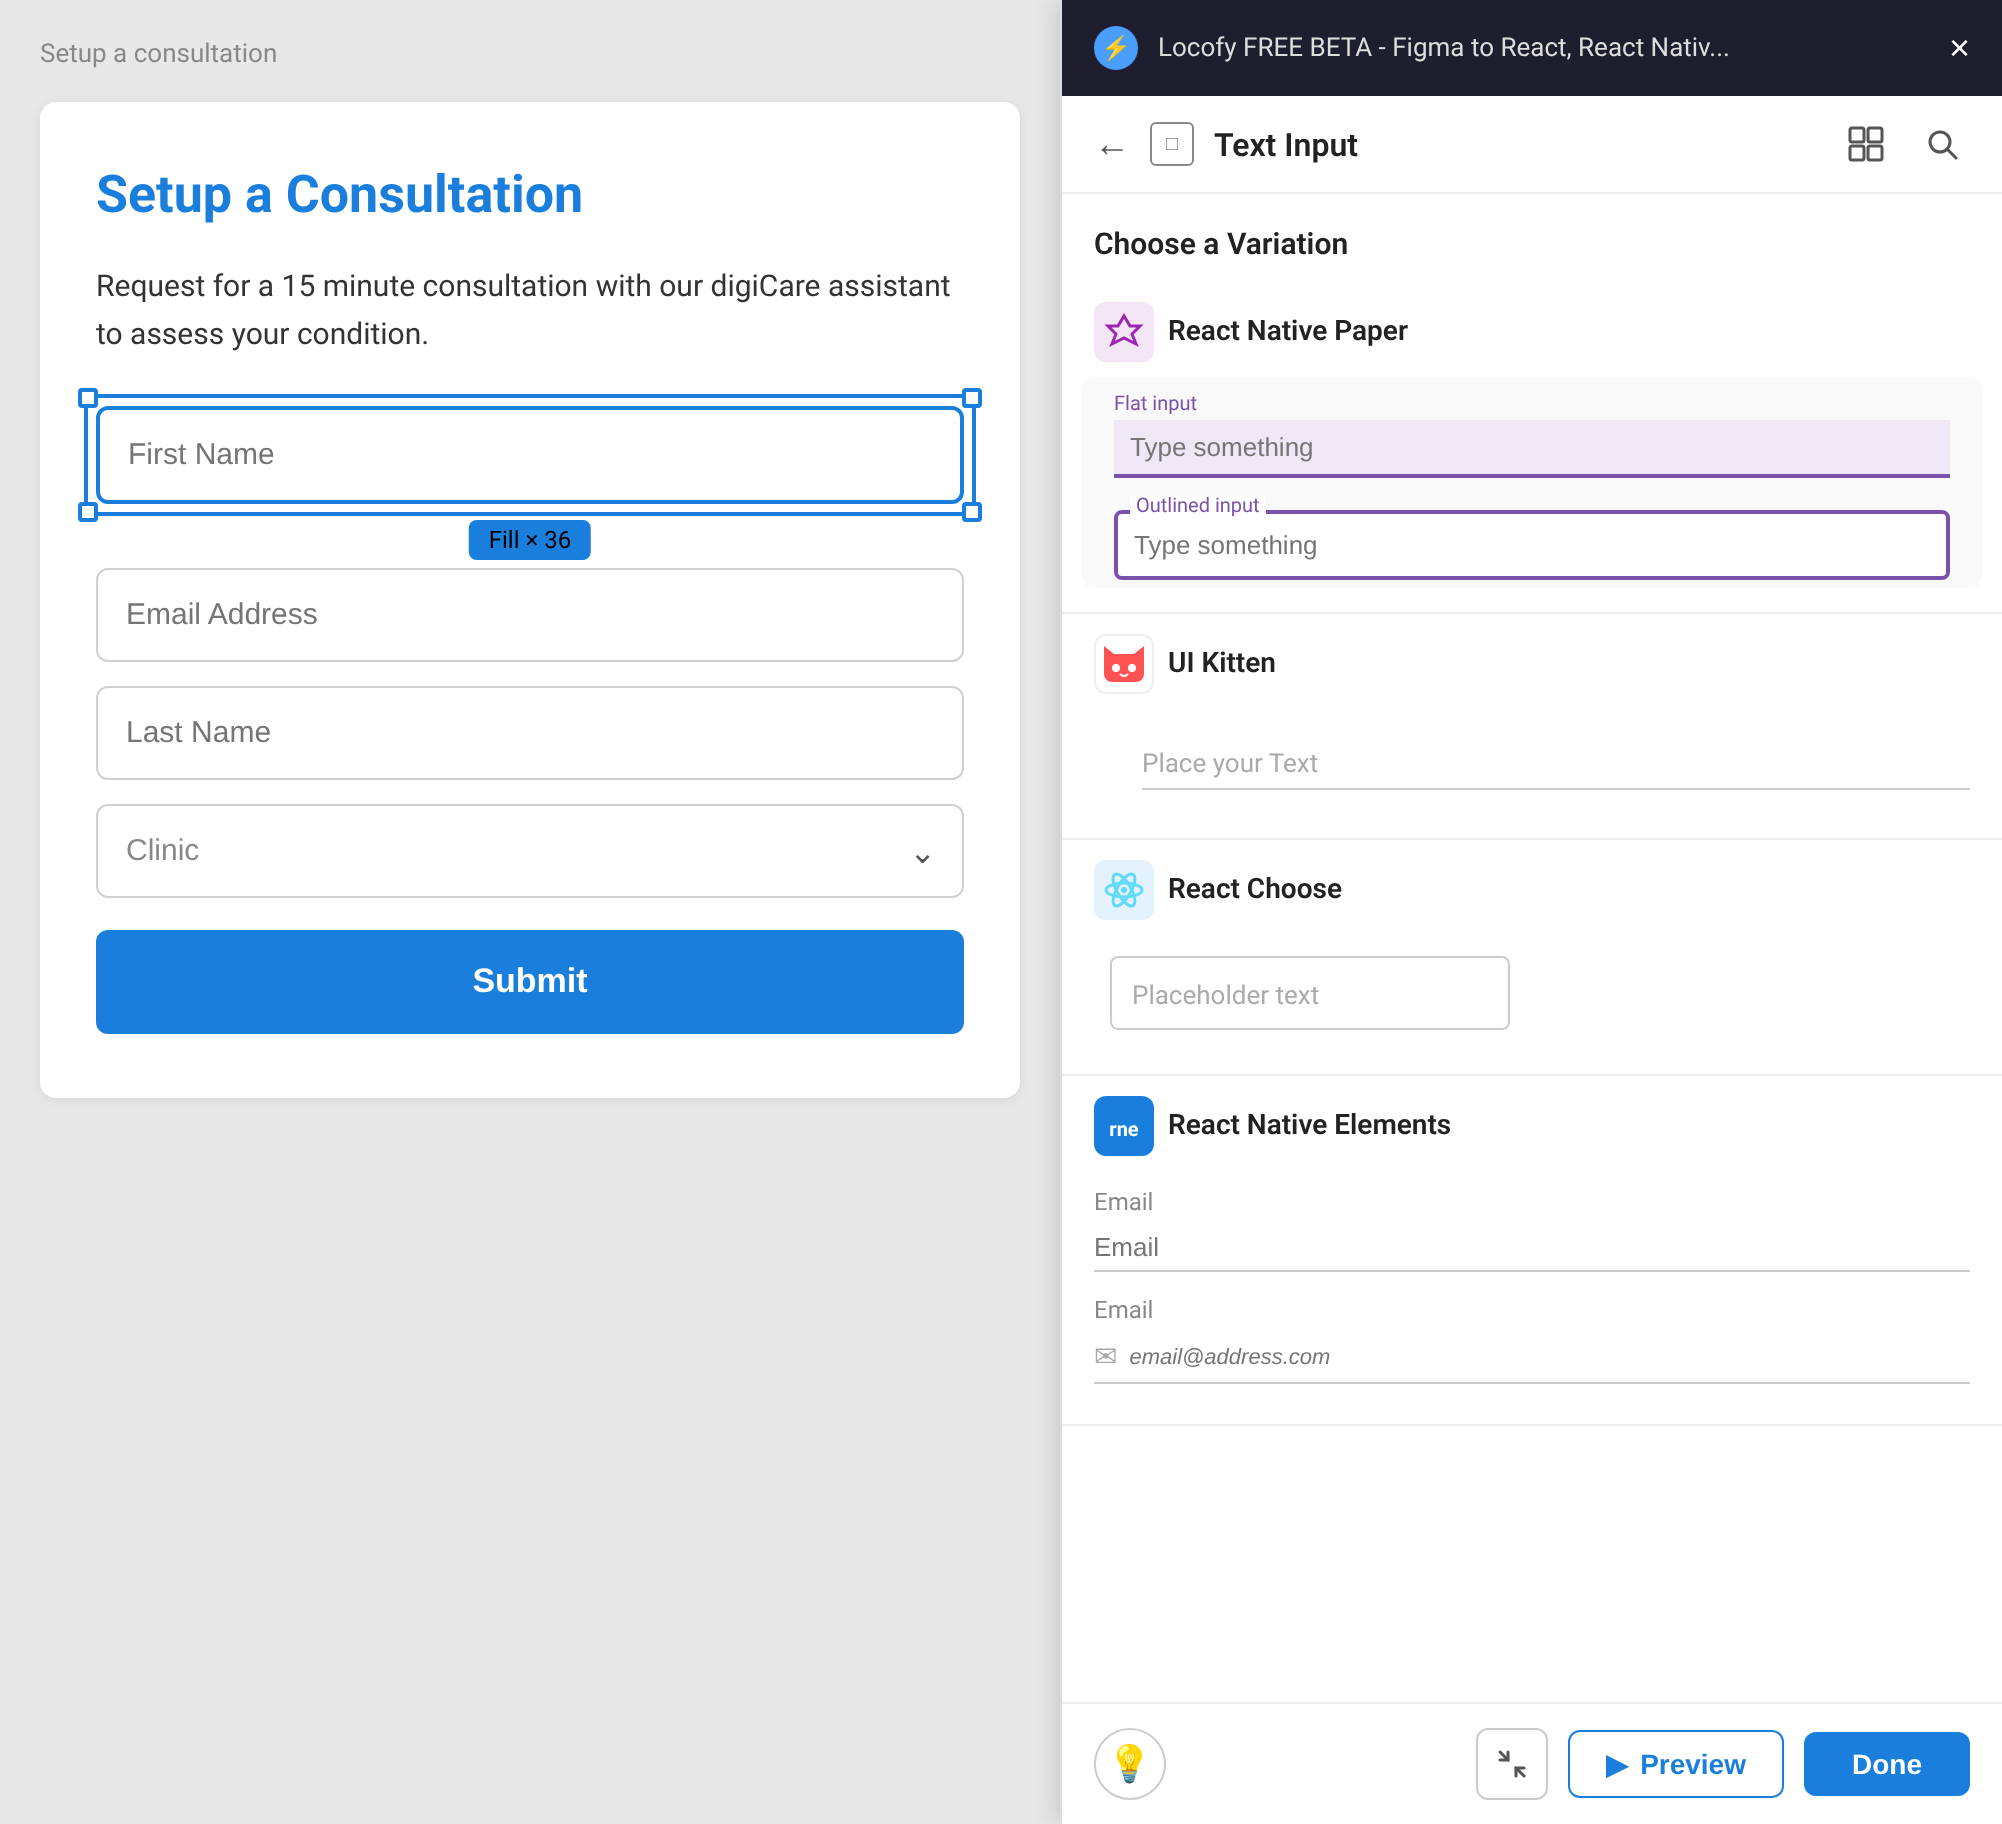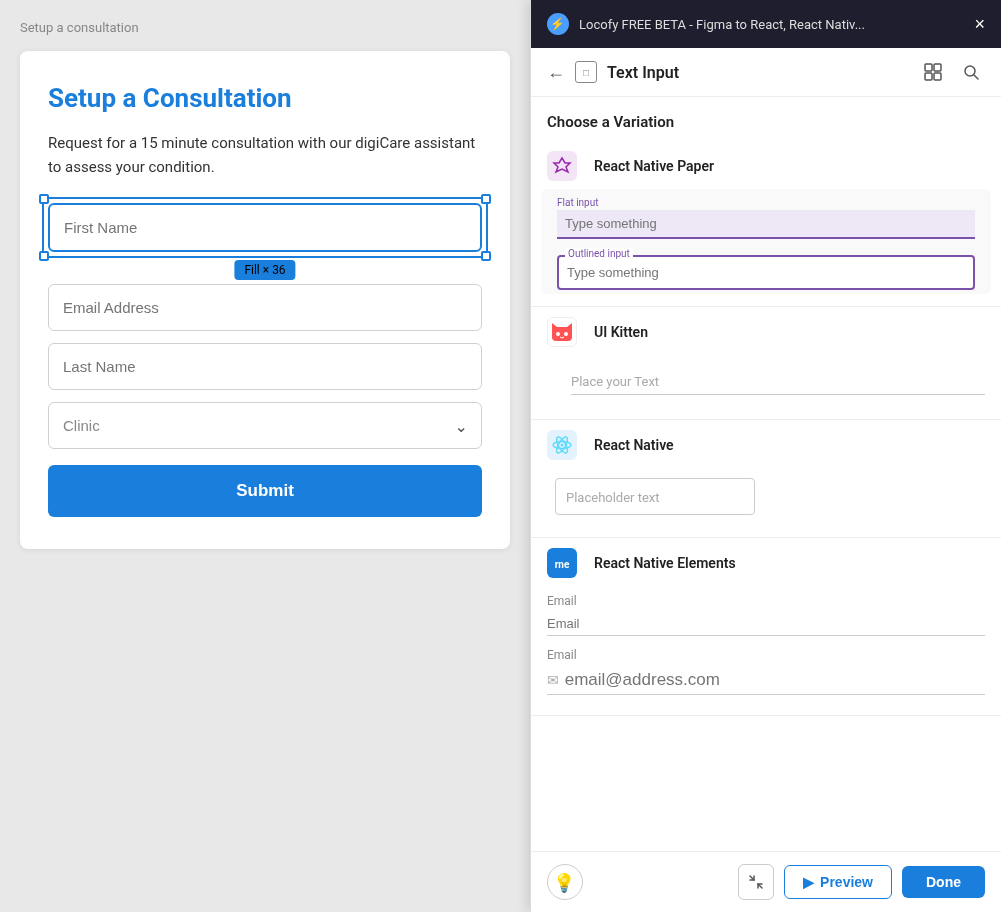--- a/index.html
+++ b/index.html
@@ -263,21 +263,21 @@
 
     
     .variation-section {
       border-bottom: 1px solid #eee;
       padding-bottom: 12px;
       margin-bottom: 0;
     }
     .variation-header {
       display: flex;
       align-items: center;
-      gap: 17px;
+      gap: 7px;
       padding: 10px 16px 8px 16px;
       cursor: pointer;
     }
     .variation-logo {
       width: 30px;
       height: 30px;
       border-radius: 6px;
       display: flex;
       align-items: center;
       justify-content: center;
@@ -393,25 +393,26 @@
       gap: 6px;
       border-bottom: 1px solid #ccc;
       padding: 4px 0;
     }
     .rne-email-icon {
       color: #aaa;
       font-size: 14px;
     }
     .rne-email-input {
       border: none;
-      font-size: 17px;
+      font-size: 11px;
       color: #aaa;
       outline: none;
       background: transparent;
       width: 100%;
+      font-style: italic;
     }
     .rne-email-label {
       font-size: 12px;
       color: #888;
       margin-bottom: 4px;
     }
 
     
     .panel-bottombar {
       display: flex;
@@ -602,21 +603,21 @@
       <div class="variation-header">
         <div class="variation-logo logo-rn">
 
           <svg width="24" height="24" viewBox="0 0 24 24">
             <ellipse cx="12" cy="12" rx="9" ry="3.5" fill="none" stroke="#61dafb" stroke-width="1.5"></ellipse>
             <ellipse cx="12" cy="12" rx="9" ry="3.5" fill="none" stroke="#61dafb" stroke-width="1.5" transform="rotate(60 12 12)"></ellipse>
             <ellipse cx="12" cy="12" rx="9" ry="3.5" fill="none" stroke="#61dafb" stroke-width="1.5" transform="rotate(120 12 12)"></ellipse>
             <circle cx="12" cy="12" r="1.5" fill="#61dafb"></circle>
           </svg>
         </div>
-        <span class="variation-name">React Native</span>
+        <span class="variation-name">React Choose</span>
       </div>
       <div class="rn-preview">
         <div class="rn-input-box">
           <span class="rn-input-text">Placeholder text</span>
         </div>
       </div>
     </div>
 
     <div class="variation-section">
       <div class="variation-header">

